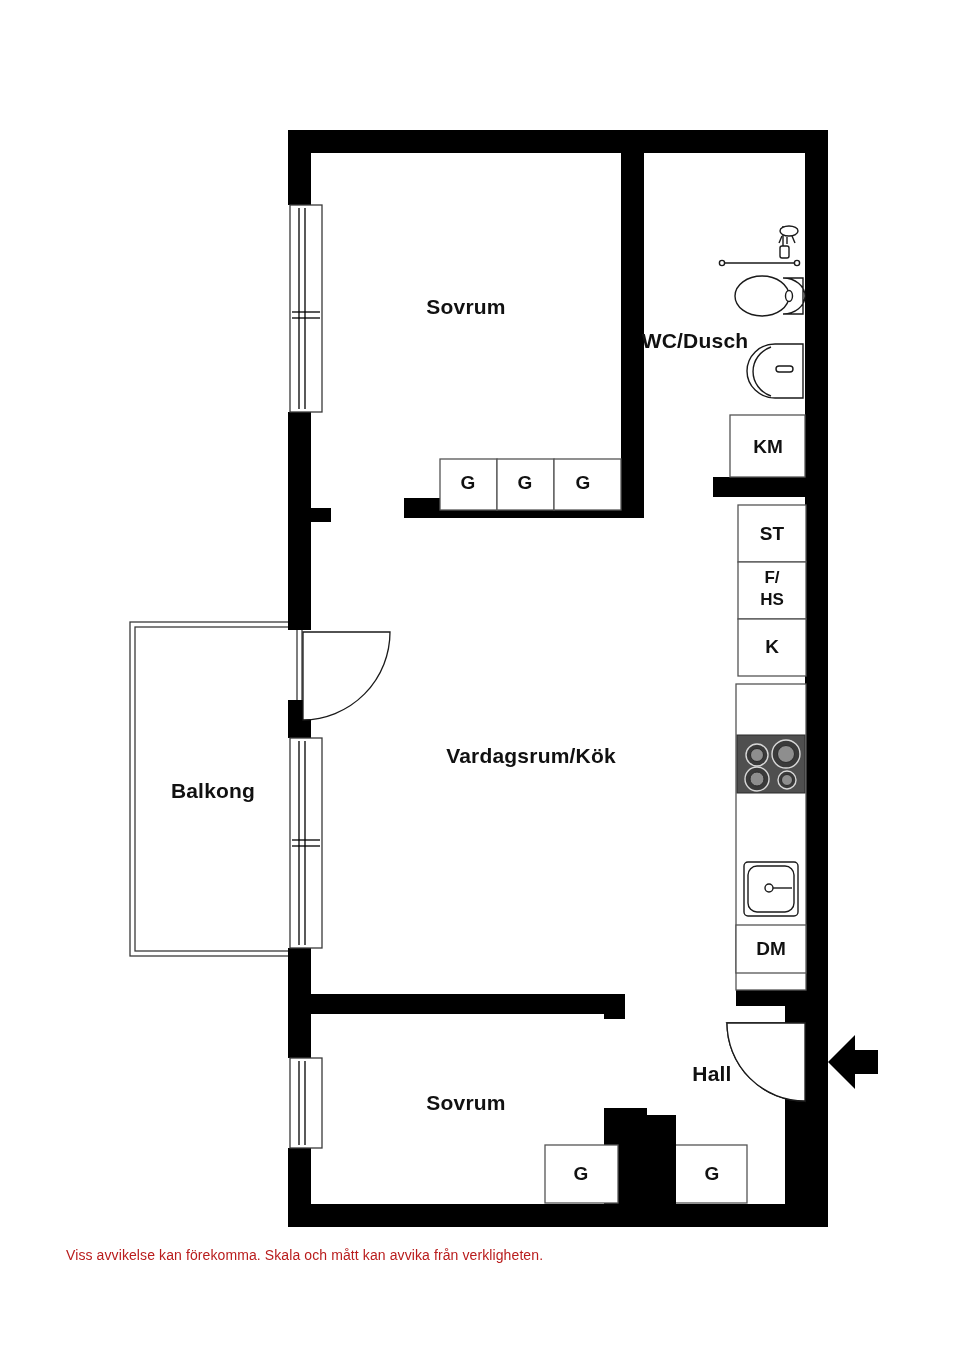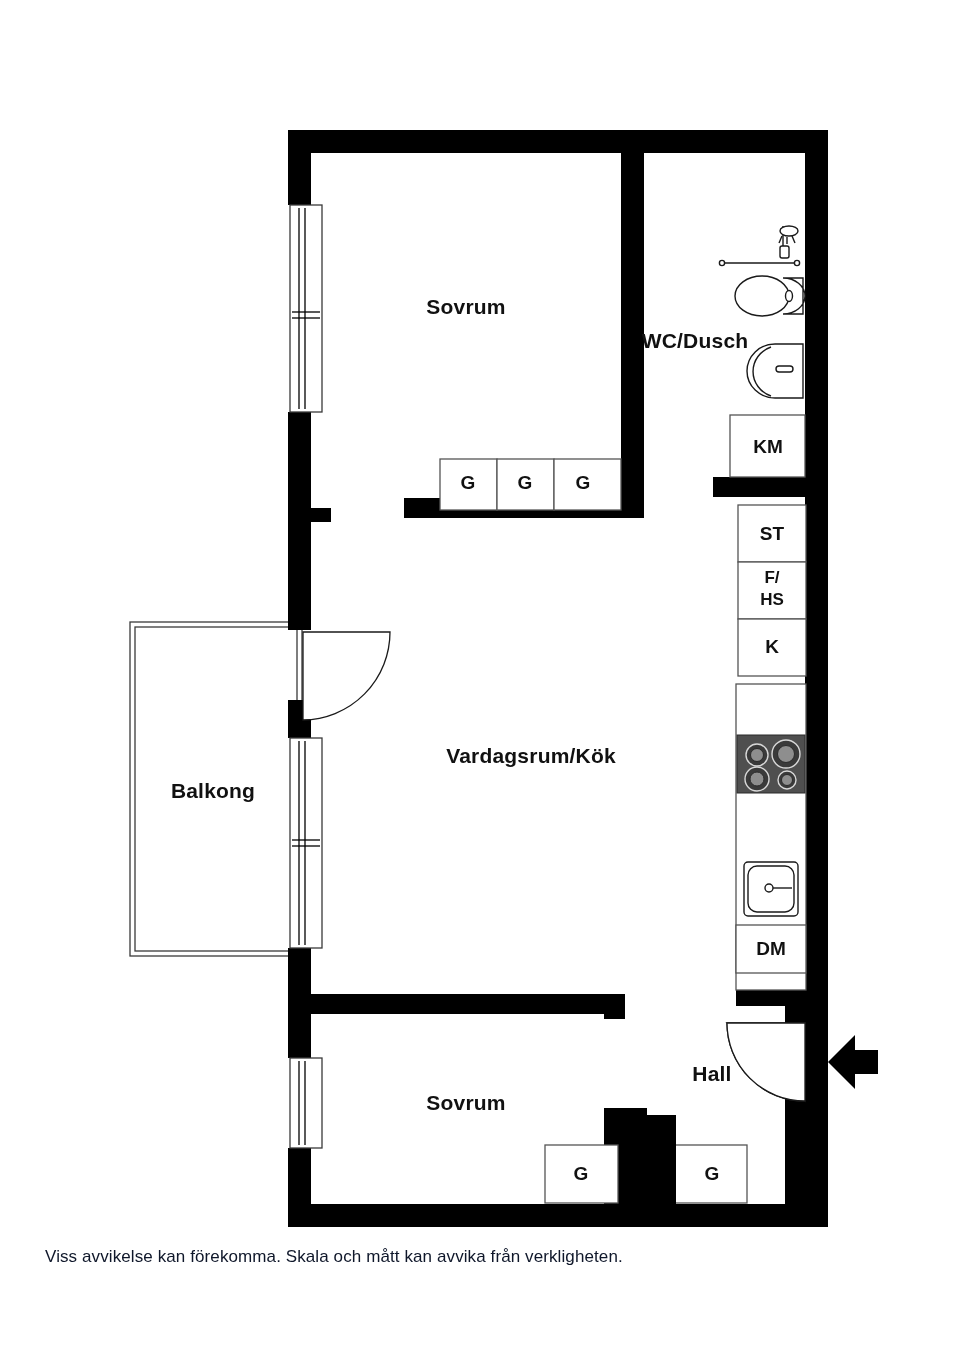--- a/index.html
+++ b/index.html
@@ -42,25 +42,25 @@
     font-weight: bold;
     fill: #111111;
     text-anchor: middle;
     dominant-baseline: middle;
   }
   .label-room { font-size: 21px; letter-spacing: 0.2px; }
   .label-cab  { font-size: 19px; }
   .label-cab-sm { font-size: 17px; }
   .caption {
     position: absolute;
-    left: 45px;
+    left: 66px;
     top: 1247px;
     font-family: "Liberation Sans", sans-serif;
-    font-size: 17px;
-    color: #0f172a;
+    font-size: 14px;
+    color: #b91c1c;
     white-space: nowrap;
     letter-spacing: 0.1px;
   }
 </style>
 </head>
 <body>
 
 <div id="plan-root">
 <svg class="plan" viewBox="0 0 960 1358" xmlns="http://www.w3.org/2000/svg">
 

